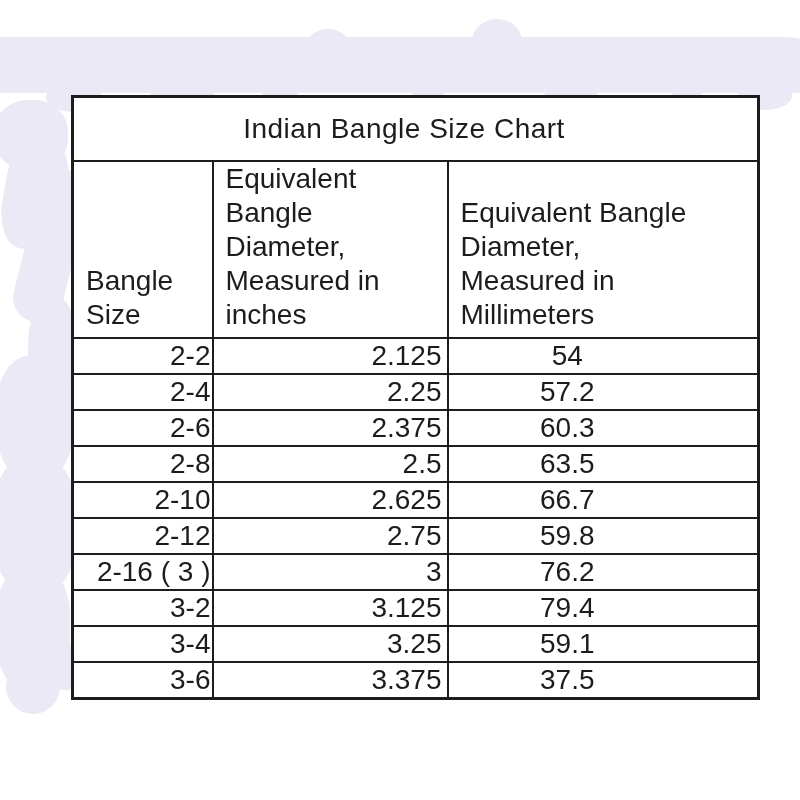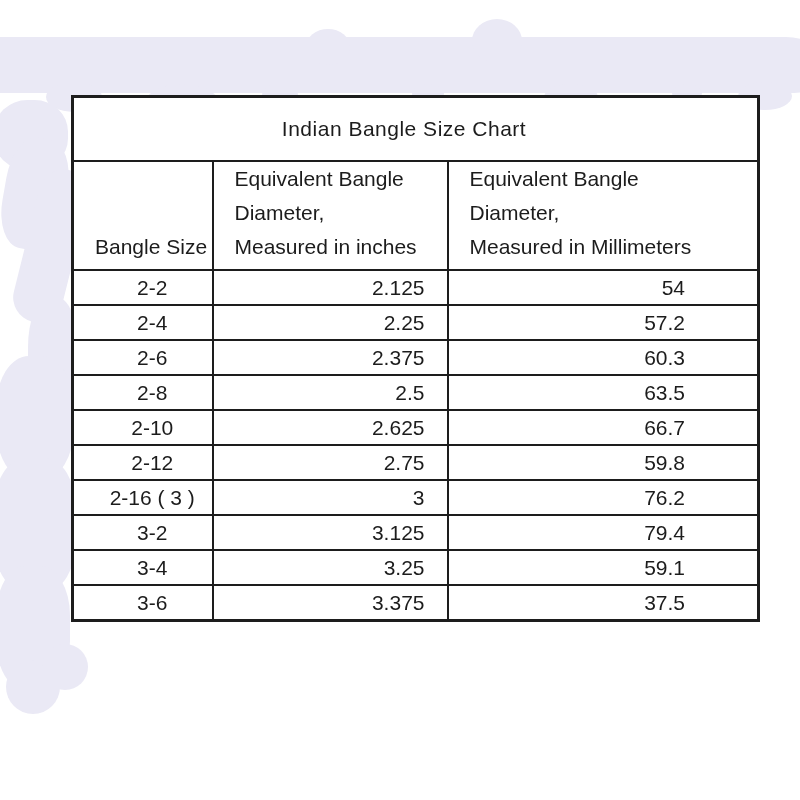--- a/index.html
+++ b/index.html
@@ -34,36 +34,36 @@
   .wm-chain8{left:6px;top:660px;width:54px;height:54px;border-radius:50%;}
   .wm-chain9{left:42px;top:644px;width:46px;height:46px;border-radius:50%;}
   
   table.size-chart{
     position:absolute;left:71px;top:95px;width:686px;
     border-collapse:collapse;table-layout:fixed;
     background:#ffffff;
   }
   table.size-chart td{
     border:2px solid var(--border);
-    font-size:21px;color:var(--text);
+    font-size:28px;color:var(--text);
     overflow:hidden;
   }
   table.size-chart{border:3px solid var(--border);}
   td.title-cell{
     height:60px;text-align:center;vertical-align:middle;
     font-size:37px;letter-spacing:0.5px;padding-right:24px;
   }
   tr.header-row td{
     height:101px;vertical-align:bottom;text-align:left;
-    padding:0 4px 5px 21px;line-height:34px;white-space:pre-line;border-radius:32px;
+    padding:0 4px 5px 12px;line-height:34px;white-space:pre-line;border-radius:32px;
   }
   tr.data-row td{height:31px;}
-  td.c-size{text-align:center;padding-left:20px;}
-  td.c-inches{text-align:right;padding-right:22px;}
-  td.c-mm{text-align:right;padding-right:72px;}
+  td.c-size{text-align:right;padding-left:20px;}
+  td.c-inches{text-align:right;padding-right:5px;}
+  td.c-mm{text-align:center;padding-right:72px;}
 </style>
 </head>
 <body>
 
 <div class="stage">
 
   <div class="wm wm-band"></div>
   <div class="wm wm-bump-a"></div>
   <div class="wm wm-bump-b"></div>
   <div class="wm wm-hang1"></div>

